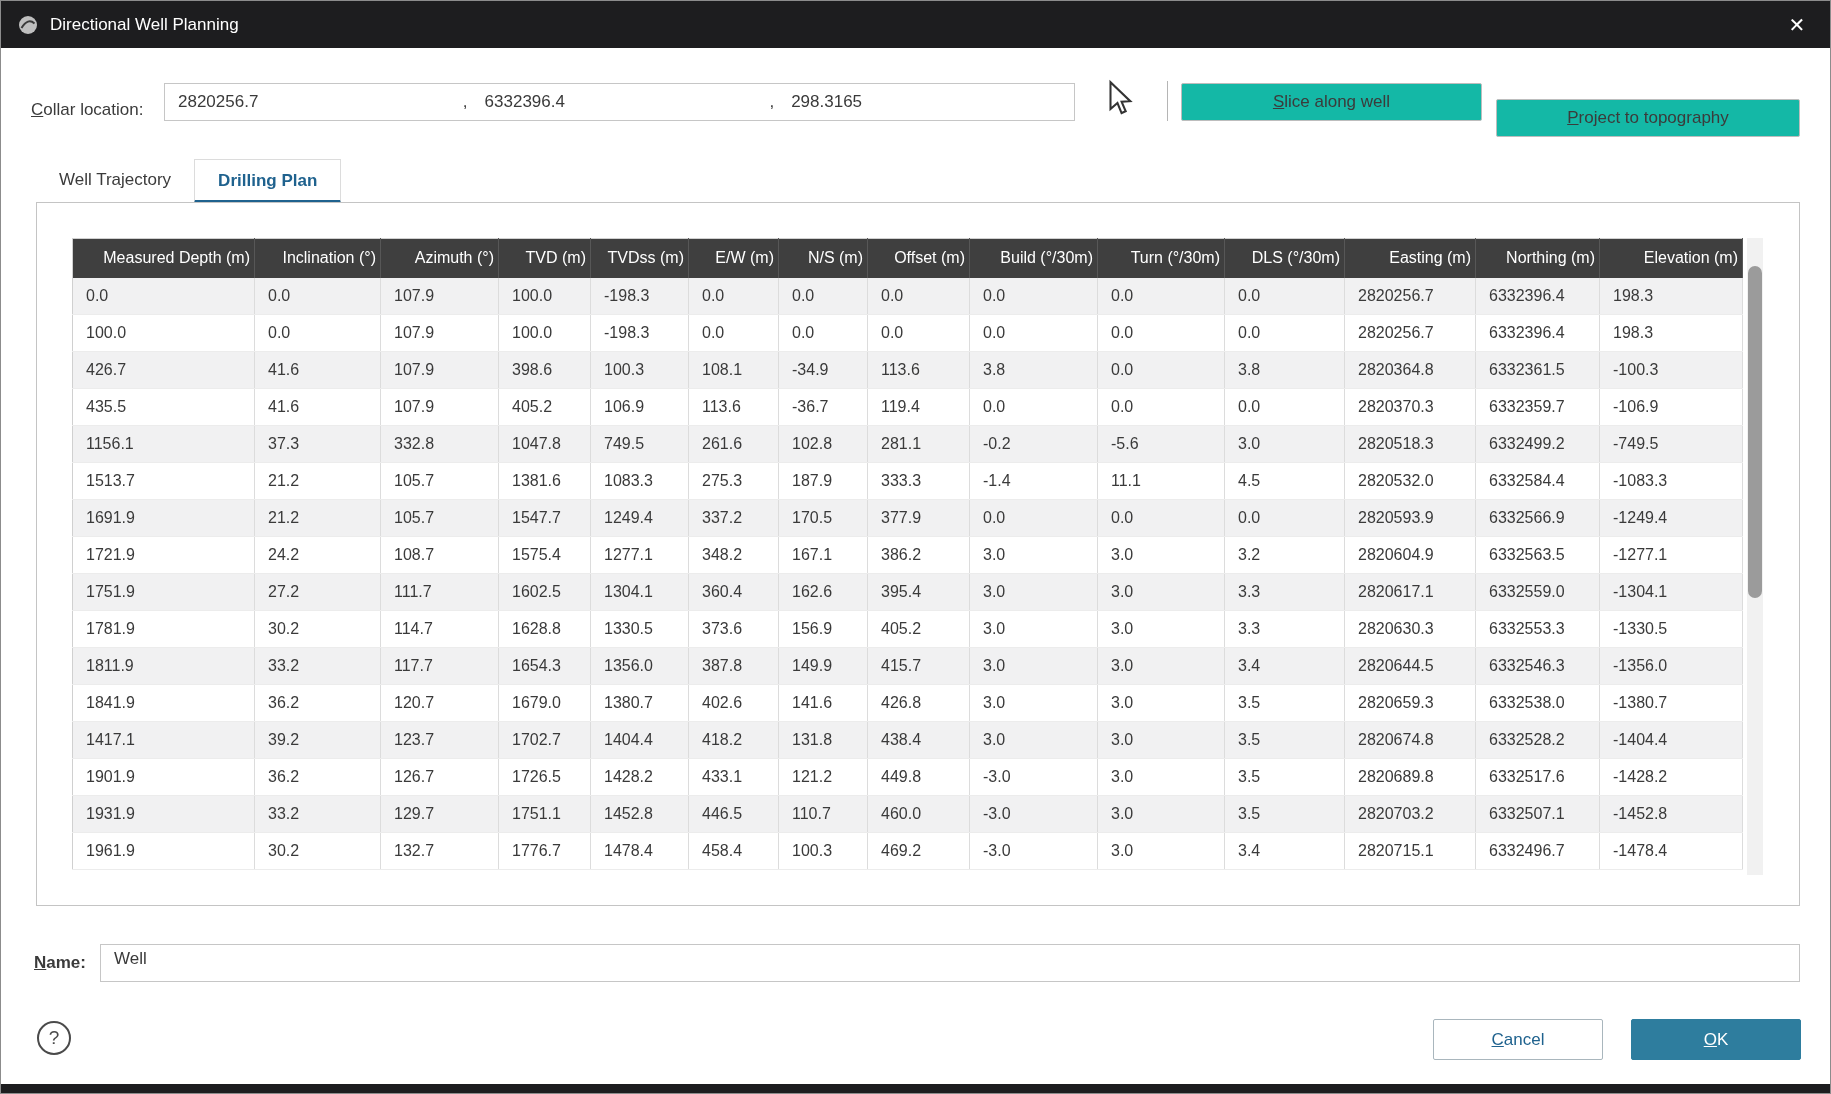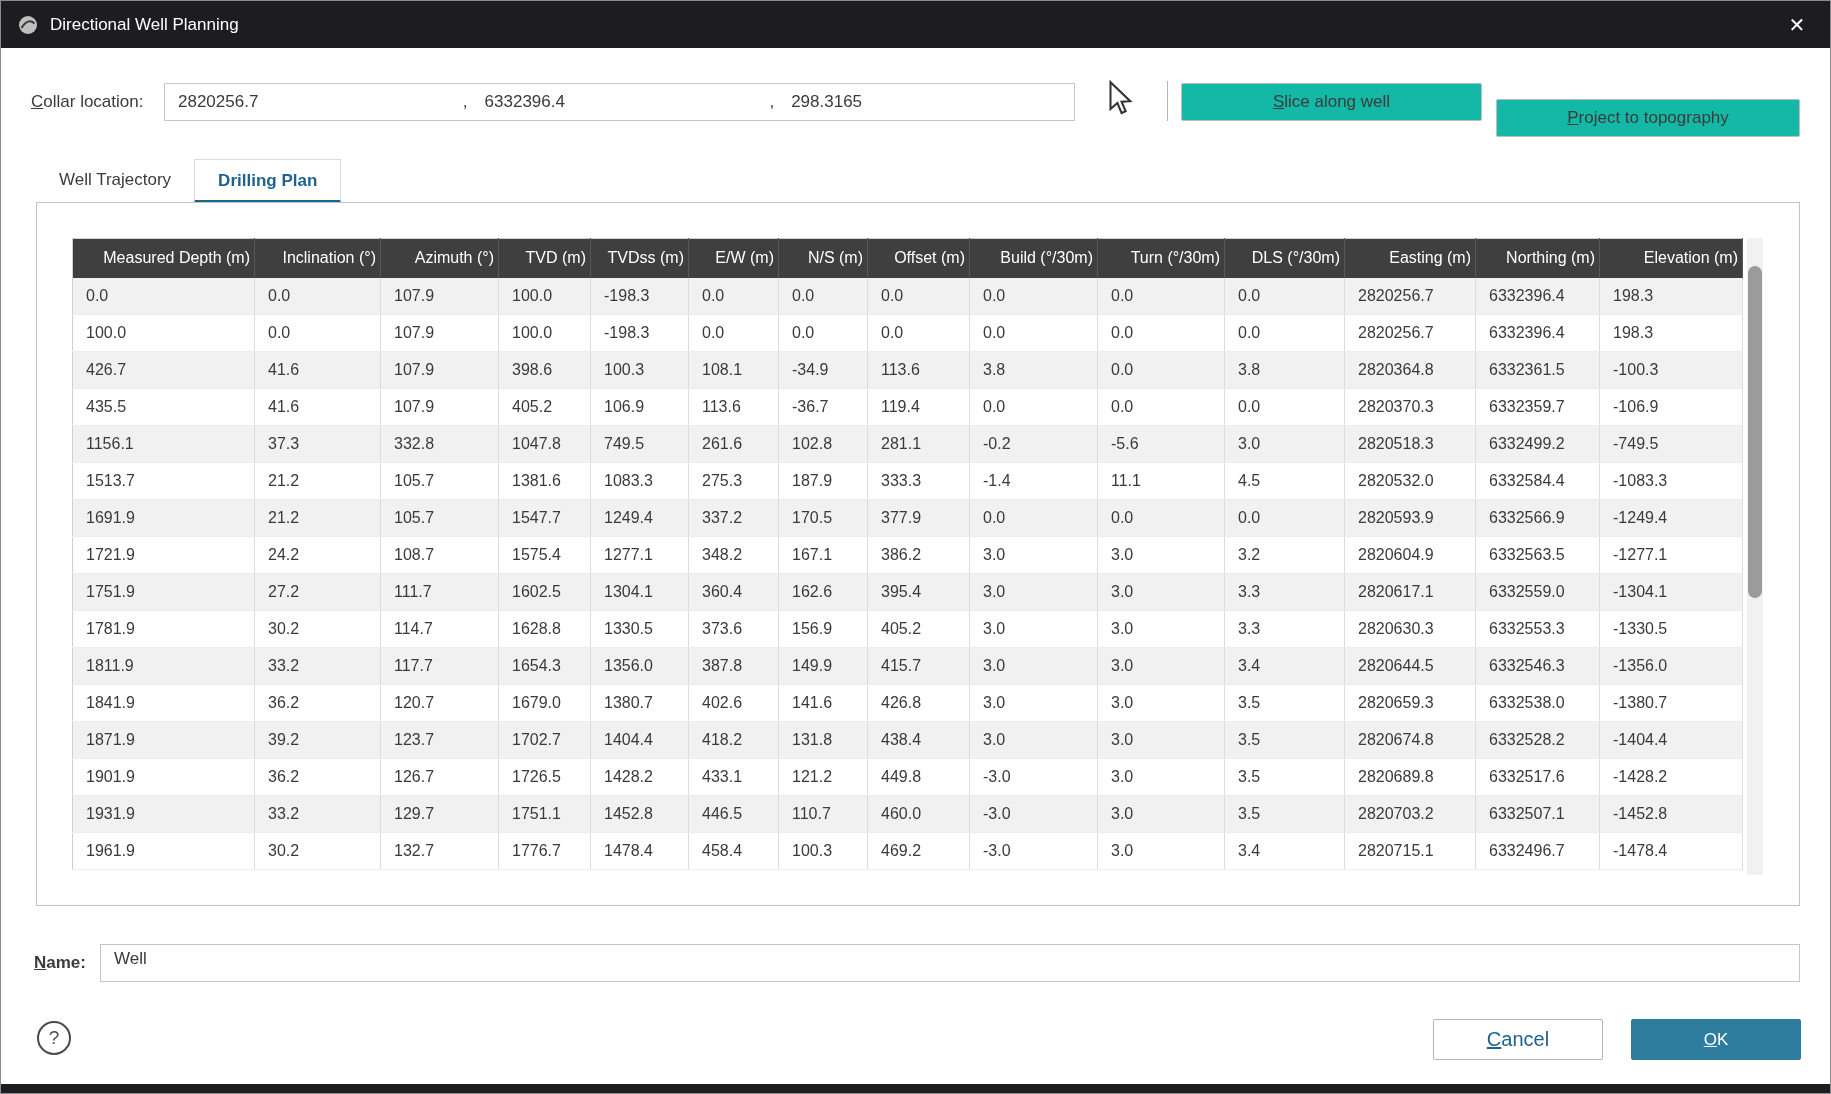--- a/index.html
+++ b/index.html
@@ -14,21 +14,21 @@
     position:absolute; left:0; top:0; right:0; height:47px;
     background:#1d1d1f; display:flex; align-items:center; padding:0 16px; gap:11px;
   }
   .titlebar .title { color:#ffffff; font-size:17px; }
   .close-btn {
     margin-left:auto; width:34px; height:34px; color:#ffffff; font-size:20px;
     display:flex; align-items:center; justify-content:center; cursor:default;
   }
   
   .collar-label {
-    position:absolute; left:30px; top:82px; height:38px; line-height:38px;
+    position:absolute; left:30px; top:90px; height:38px; line-height:38px;
     font-size:17px; color:#3b3b3b;
   }
   .collar-input {
     position:absolute; left:163px; top:82px; width:911px; height:38px;
     border:1px solid #c6c6c6; background:#fff; display:flex; align-items:center;
   }
   .collar-input input {
     flex:1; min-width:0; border:none; outline:none; background:transparent;
     font-family:"Liberation Sans", sans-serif; font-size:17px; color:#3a3a3a; padding:0 0 0 13px;
   }
@@ -91,21 +91,21 @@
   }
   
   .help-btn {
     position:absolute; left:36px; top:1020px; width:34px; height:34px; border-radius:50%;
     border:2px solid #4a4a4a; color:#4a4a4a; font-size:19px;
     display:flex; align-items:center; justify-content:center; cursor:default;
   }
   .btn-cancel {
     position:absolute; left:1432px; top:1018px; width:170px; height:41px;
     background:#ffffff; border:1px solid #a9b6bd; border-radius:2px;
-    font-size:20px; color:#1f628e; text-align:center; line-height:39px; cursor:default;
+    font-size:17px; color:#1f628e; text-align:center; line-height:39px; cursor:default;
   }
   .btn-ok {
     position:absolute; left:1630px; top:1018px; width:170px; height:41px;
     background:#2e7d9e; border:1px solid #2e7d9e; border-radius:2px;
     font-size:17px; color:#ffffff; text-align:center; line-height:39px; cursor:default;
   }
   .bottom-strip { position:absolute; left:0; bottom:0; width:100%; height:9px; background:#1d1d1f; }
   u { text-decoration:underline; }
 </style>
 </head>
@@ -372,21 +372,21 @@
               <td>141.6</td>
               <td>426.8</td>
               <td>3.0</td>
               <td>3.0</td>
               <td>3.5</td>
               <td>2820659.3</td>
               <td>6332538.0</td>
               <td>-1380.7</td>
             </tr>
             <tr>
-              <td>1871.9</td>
+              <td>1417.1</td>
               <td>39.2</td>
               <td>123.7</td>
               <td>1702.7</td>
               <td>1404.4</td>
               <td>418.2</td>
               <td>131.8</td>
               <td>438.4</td>
               <td>3.0</td>
               <td>3.0</td>
               <td>3.5</td>

